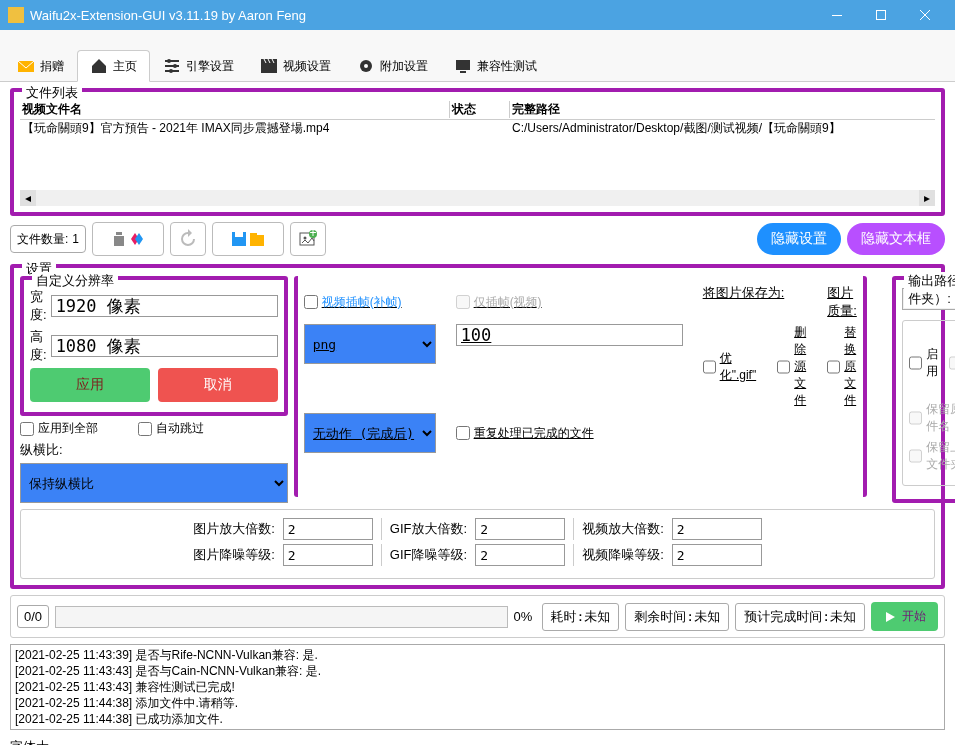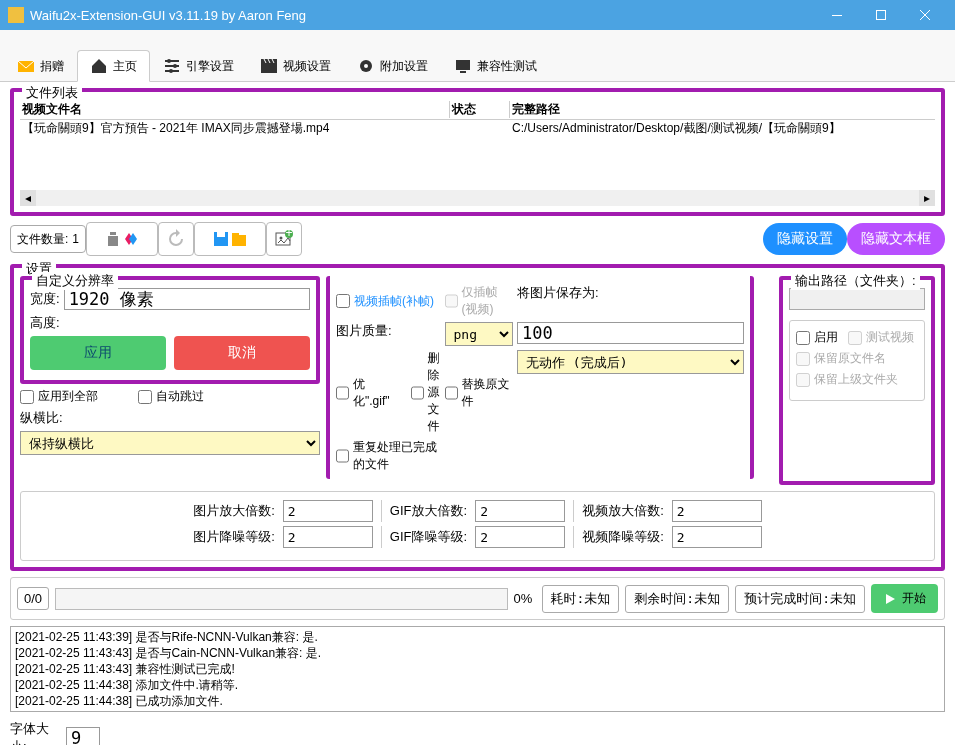--- a/index.html
+++ b/index.html
@@ -20,55 +20,55 @@
 .th2 { width: 60px; border-right: 1px solid #ccc; padding-left: 2px; }
 .th3 { flex: 1; padding-left: 2px; }
 .table-body { height: 70px; overflow: hidden; }
 .trow { display: flex; height: 20px; align-items: flex-start; font-family: SimSun, monospace; font-size: 13px; }
 .td1 { width: 430px; padding-left: 2px; white-space: nowrap; overflow: hidden; }
 .td2 { width: 60px; padding-left: 2px; }
 .td3 { flex: 1; padding-left: 2px; white-space: nowrap; overflow: hidden; }
 .scrollbar { height: 16px; background: #f0f0f0; display: flex; align-items: center; }
 .sb-arrow { width: 16px; height: 16px; background: #e0e0e0; display: flex; align-items: center; justify-content: center; }
 .sb-track { flex: 1; }
-.toolbar-row { display: flex; align-items: center; margin-bottom: 8px; }
+.toolbar-row { display: flex; align-items: center; gap: 6px; margin-bottom: 8px; }
 .fcount-box { border: 1px solid #aaa; border-radius: 4px; padding: 4px 6px; font-size: 14px; }
 .icon-btn { width: 36px; height: 34px; border: 1px solid #bbb; border-radius: 4px; background: #fff; display: flex; align-items: center; justify-content: center; cursor: pointer; }
 .icon-btn-double { width: 72px; }
 .pill-btn { border: none; border-radius: 16px; padding: 7px 14px; color: #fff; font-size: 14px; cursor: pointer; }
 .pill-blue { background: #1e90ff; }
 .pill-purple { background: #b84fff; }
 .spacer { flex: 1; }
 .settings-row { display: flex; gap: 6px; }
 .col1 { width: 300px; }
 .col2 { flex: 1; }
 .col3 { width: 175px; }
 .form-row { display: flex; align-items: center; margin-bottom: 4px; gap: 4px; }
 .lbl { font-size: 13px; }
 .spin { flex: 1; height: 22px; border: 1px solid #999; padding: 0 4px; font-size: 17px; font-family: SimSun, monospace; }
-.select { flex: 1; height: 24px; border: 1px solid #999; padding: 0 4px; font-size: 13px; background: #fef9c3; font-family: SimSun, monospace; }
-.btn-green { background: #4ecb71; color: #0c4a6e; border: none; border-radius: 4px; padding: 8px 0; flex: 1; font-size: 14px; cursor: pointer; }
+.select { flex: 1; height: 40px; border: 1px solid #999; padding: 0 4px; font-size: 13px; background: #3b82f6; font-family: SimSun, monospace; }
+.btn-green { background: #4ecb71; color: #7f1d1d; border: none; border-radius: 4px; padding: 8px 0; flex: 1; font-size: 14px; cursor: pointer; }
 .btn-red { background: #ef5350; color: #fff; border: none; border-radius: 4px; padding: 8px 0; flex: 1; font-size: 14px; cursor: pointer; }
 .check { display: flex; align-items: center; gap: 4px; font-size: 13px; }
 .check input { width: 14px; height: 14px; }
 .check.disabled { color: #aaa; }
-.col2-grid { display: grid; grid-template-columns: 1fr 1fr 1fr; gap: 4px 4px; }
+.col2-grid { display: grid; grid-template-columns: 1fr 1fr 1fr 1fr; gap: 4px 20px; text-decoration: underline; }
 .col2-full { grid-column: 1 / 3; }
 .link-txt { color: #1e90ff; }
 .out-input { width: 100%; height: 22px; border: 1px solid #aaa; background: #f0f0f0; }
 .scale-row { display: flex; align-items: center; justify-content: center; gap: 8px; margin-bottom: 4px; }
 .scale-lbl { font-size: 13px; }
 .scale-spin { width: 90px; height: 22px; border: 1px solid #999; padding: 0 4px; font-size: 13px; font-family: SimSun, monospace; }
 .divider-v { width: 1px; height: 22px; background: #ccc; }
 .progress-row { display: flex; align-items: center; gap: 6px; border: 1px solid #ccc; border-radius: 3px; padding: 6px; margin-bottom: 6px; }
 .prog-count { border: 1px solid #aaa; border-radius: 3px; padding: 3px 6px; font-size: 13px; }
 .prog-bar { flex: 1; height: 22px; border: 1px solid #bbb; background: #f5f5f5; }
 .prog-pct { font-size: 13px; width: 22px; }
 .info-box { border: 1px solid #aaa; border-radius: 3px; padding: 4px 8px; font-size: 13px; font-family: SimSun, monospace; }
-.btn-start { background: #4ecb71; color: #000000; border: none; border-radius: 4px; padding: 6px 12px; font-size: 14px; display: flex; align-items: center; gap: 5px; cursor: pointer; }
+.btn-start { background: #4ecb71; color: #701a75; border: none; border-radius: 4px; padding: 6px 12px; font-size: 14px; display: flex; align-items: center; gap: 5px; cursor: pointer; }
 .bottom-row { display: flex; gap: 8px; flex-direction: column; }
 .log-box { flex: 1; border: 1px solid #aaa; height: 86px; overflow-y: scroll; padding: 2px 4px; font-size: 12px; line-height: 16px; }
 .side-ctrl { width: 90px; display: flex; flex-direction: column; gap: 4px; align-items: stretch; }
 .btn-teal { background: #3ba89d; color: #fff; border: none; border-radius: 4px; padding: 7px 0; font-size: 14px; cursor: pointer; }
 svg { display: block; }
 </style>
 </head>
 <body>
 
 <div class="titlebar">
@@ -229,20 +229,21 @@
 
       <div class="col1">
         <div class="gbox" style="margin-bottom:4px;">
           <span class="gtitle">自定义分辨率</span>
           <div class="form-row">
             <span class="lbl">宽度:</span>
             <input class="spin" value="1920 像素" style="">
           </div>
           <div class="form-row">
             <span class="lbl">高度:</span>
+            <input class="spin" value="1080 像素" style="">
           </div>
           <div class="form-row" style="gap:8px;">
             <button class="btn-green">应用</button>
             <button class="btn-red">取消</button>
           </div>
         </div>
         <div class="form-row" style="gap:40px;">
           <label class="check">
               <input type="checkbox" style="">
               <span>应用到全部</span>

